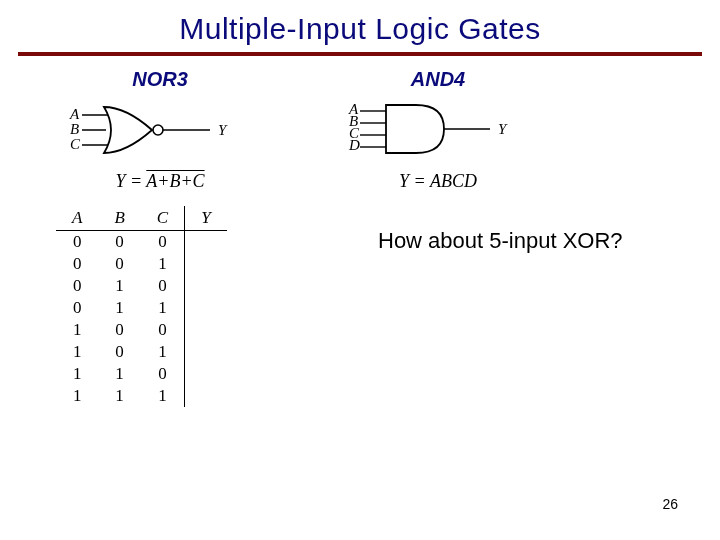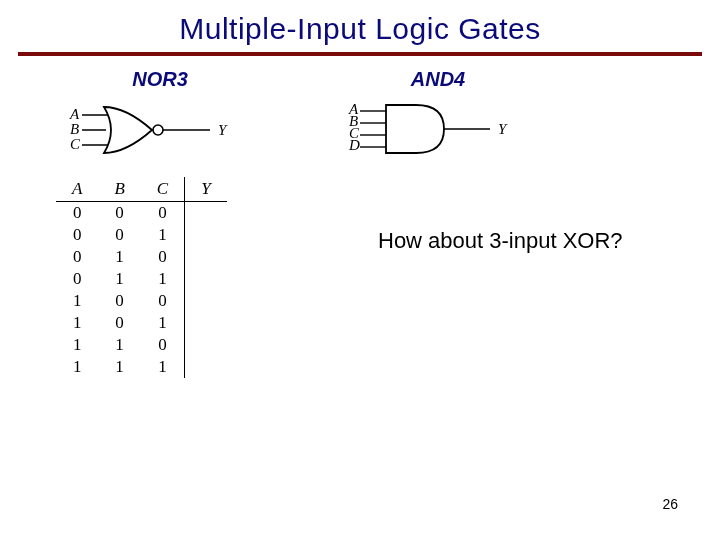--- a/index.html
+++ b/index.html
@@ -125,20 +125,23 @@
 
         <circle cx="98" cy="33" r="5" fill="#fff" stroke="#000" stroke-width="1.6"></circle>
 
         <line x1="103" y1="33" x2="150" y2="33" stroke="#000" stroke-width="1.5"></line>
 
         <text x="10" y="22" class="svg-text">A</text>
         <text x="10" y="37" class="svg-text">B</text>
         <text x="10" y="52" class="svg-text">C</text>
         <text x="158" y="38" class="svg-text">Y</text>
       </svg>
+      <div class="equation">
+        <span>Y = </span><span class="overline">A+B+C</span>
+      </div>
     </div>
 
     <div class="gate-block">
       <div class="gate-label">AND4</div>
       <svg class="gate-svg" width="200" height="66" viewBox="0 0 200 66">
 
         <line x1="22" y1="14" x2="48" y2="14" stroke="#000" stroke-width="1.4"></line>
         <line x1="22" y1="26" x2="48" y2="26" stroke="#000" stroke-width="1.4"></line>
         <line x1="22" y1="38" x2="48" y2="38" stroke="#000" stroke-width="1.4"></line>
         <line x1="22" y1="50" x2="48" y2="50" stroke="#000" stroke-width="1.4"></line>
@@ -146,20 +149,21 @@
         <path d="M48 8 L78 8 Q106 8 106 32 Q106 56 78 56 L48 56 Z" fill="#fff" stroke="#000" stroke-width="1.8"></path>
 
         <line x1="106" y1="32" x2="152" y2="32" stroke="#000" stroke-width="1.4"></line>
 
         <text x="11" y="17" class="svg-text" font-size="12">A</text>
         <text x="11" y="29" class="svg-text" font-size="12">B</text>
         <text x="11" y="41" class="svg-text" font-size="12">C</text>
         <text x="11" y="53" class="svg-text" font-size="12">D</text>
         <text x="160" y="37" class="svg-text">Y</text>
       </svg>
+      <div class="equation">Y = ABCD</div>
     </div>
 
   </div>
 
   <table class="truth-table">
     <thead>
       <tr>
         <th>A</th>
         <th>B</th>
         <th>C</th>
@@ -213,14 +217,14 @@
         <td>1</td>
         <td>1</td>
         <td>1</td>
         <td class="y-col"></td>
       </tr>
     </tbody>
   </table>
 
 </div>
 
-<div class="question">How about 3-input XOR?</div>
+<div class="question">How about 5-input XOR?</div>
 <div class="page-num">26</div>
 
 </body></html>

